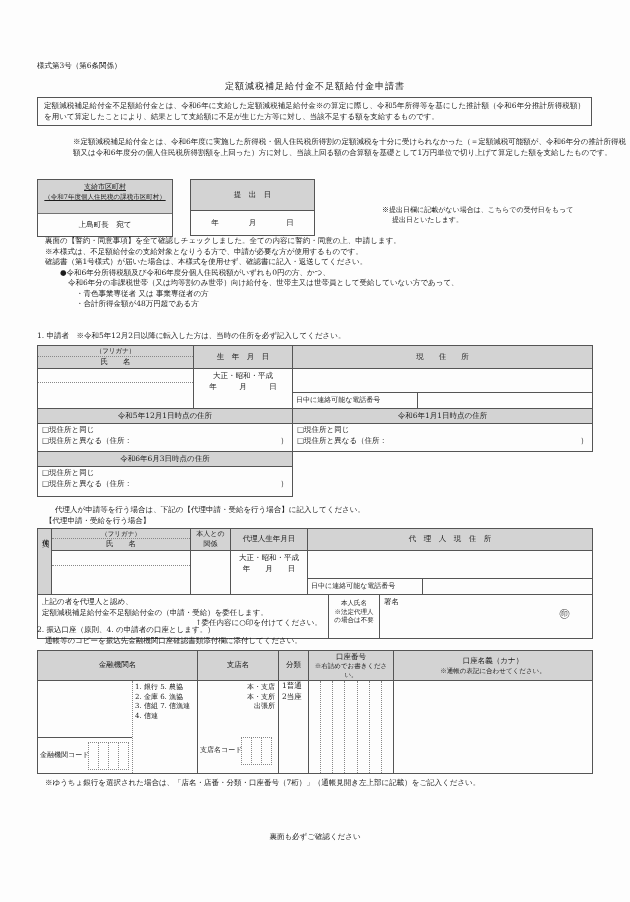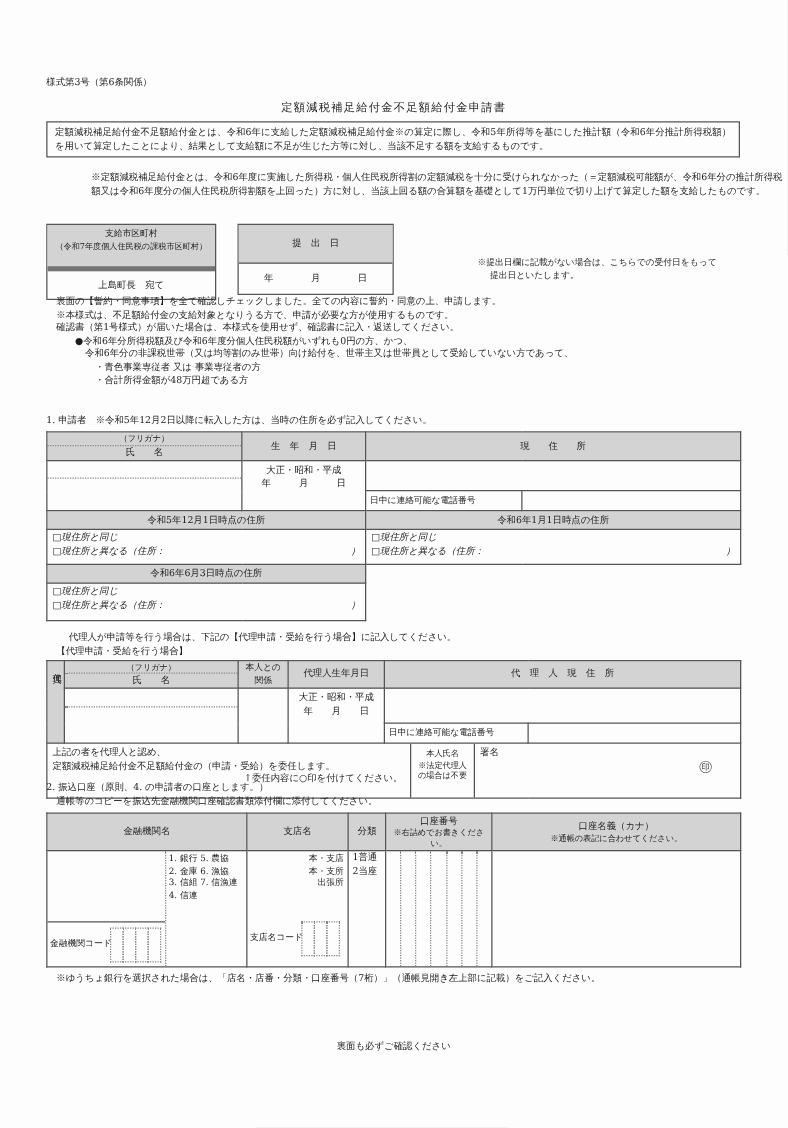--- a/index.html
+++ b/index.html
@@ -13,21 +13,21 @@
   .center{text-align:center;}
   .gray{background:#d3d3d3;}
   .box{border:1px solid #555;}
   table{border-collapse:collapse;table-layout:fixed;}
   td,th{border:1px solid #555;font-weight:normal;padding:0;vertical-align:top;
         font-size:7.5px;line-height:10px;}
   td.noborder{border:none;background:transparent;}
   .hcell{background:#d3d3d3;text-align:center;vertical-align:middle;}
   .dotted-b{border-bottom:1px dotted #888;}
   .vert{writing-mode:vertical-rl;text-orientation:upright;letter-spacing:1px;}
-  .cbline{display:flex;justify-content:space-between;padding:1px 4px 0 4px;font-style:italic;}
+  .cbline{display:flex;justify-content:space-between;padding:1px 4px 0 4px;}
   .flexcol{display:flex;flex-direction:column;height:100%;box-sizing:border-box;}
   .codebox{width:9px;height:26px;border:1px dotted #888;margin-left:-1px;}
   .acct-digit{flex:1;border-left:1px dotted #888;height:100%;}
   .acct-digit:first-child{border-left:none;}
   .indent0{padding-left:0;}
   .indent1{padding-left:8px;}
   .indent2{padding-left:15px;}
   .indent3{padding-left:23px;}
   .indent4{padding-left:31px;}
   .seal{font-size:11px;color:#333;}
@@ -37,21 +37,21 @@
 
 <div class="page">
 
   <div class="abs fs75" style="left:37px;top:61px;">様式第3号（第6条関係）</div>
   <div class="abs fs9 center" style="left:0;top:80px;width:630px;letter-spacing:1px;">定額減税補足給付金不足額給付金申請書</div>
 
   <div class="abs box fs75" style="left:37px;top:97px;width:541px;padding:3px 6px;text-align:justify;">定額減税補足給付金不足額給付金とは、令和6年に支給した定額減税補足給付金※の算定に際し、令和5年所得等を基にした推計額（令和6年分推計所得税額）を用いて算定したことにより、結果として支給額に不足が生じた方等に対し、当該不足する額を支給するものです。</div>
   <div class="abs fs75" style="left:37px;top:137px;width:553px;text-align:justify;margin-left:36px;">※定額減税補足給付金とは、令和6年度に実施した所得税・個人住民税所得割の定額減税を十分に受けられなかった（＝定額減税可能額が、令和6年分の推計所得税額又は令和6年度分の個人住民税所得割額を上回った）方に対し、当該上回る額の合算額を基礎として1万円単位で切り上げて算定した額を支給したものです。</div>
 
   <div class="abs box" style="left:37px;top:179px;width:134px;">
-    <div class="gray center" style="height:30px;border-bottom:4px solid #737373;padding-top:3px;">
+    <div class="gray center" style="height:30px;border-bottom:1px solid #737373;padding-top:3px;text-decoration:underline;">
       <div class="fs7">支給市区町村</div>
       <div class="fs65">（令和7年度個人住民税の課税市区町村）</div>
     </div>
     <div class="center fs75" style="height:22px;line-height:22px;">上島町長　宛て</div>
   </div>
 
   <div class="abs box" style="left:190px;top:179px;width:123px;">
     <div class="gray center fs75" style="height:30px;line-height:30px;border-bottom:1px solid #555;">提　出　日</div>
     <div class="center fs75" style="height:24px;line-height:24px;">年　　　　月　　　　日</div>
   </div>

